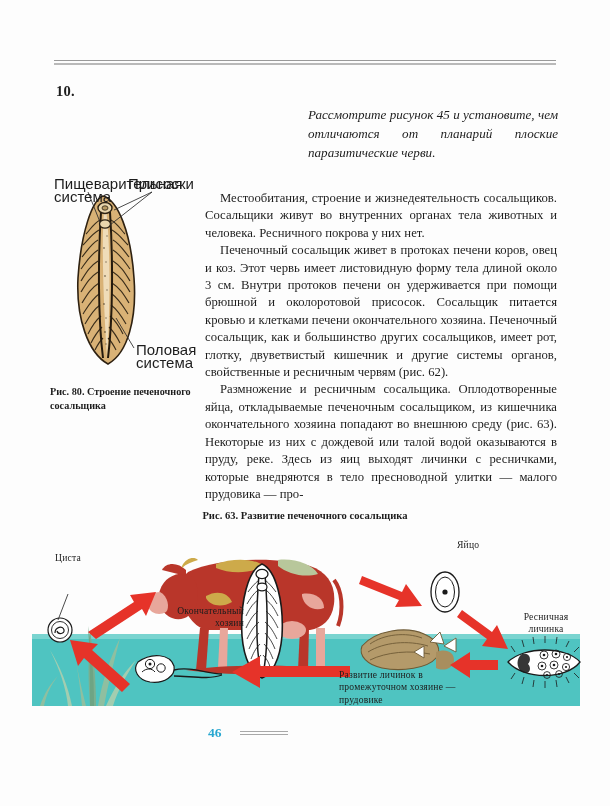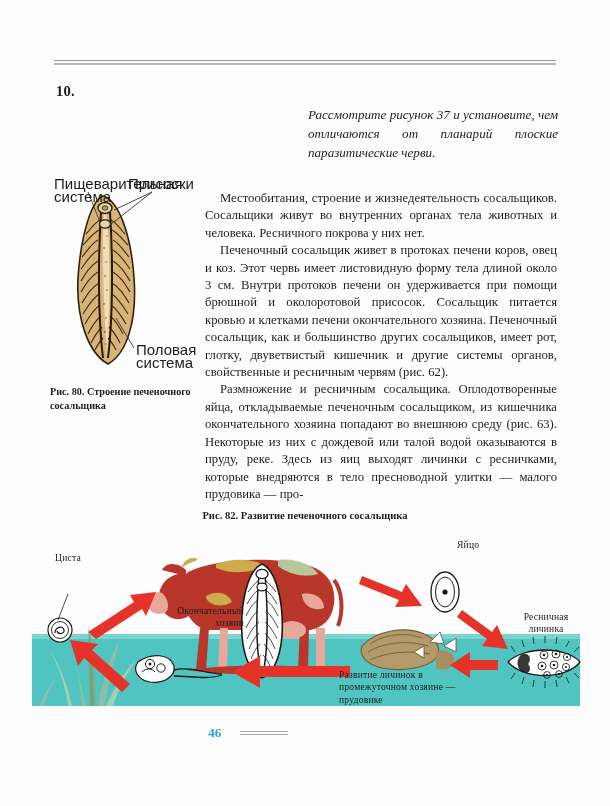--- a/index.html
+++ b/index.html
@@ -168,21 +168,21 @@
 
 <div id="page">
 
   <div class="top-rule">
     <div class="l1"></div>
     <div class="l2"></div>
   </div>
 
   <div class="chapter-no">10.</div>
 
-  <div class="task">Рассмотрите рисунок 37 и установите, чем отличаются от планарий плоские паразитические черви.</div>
+  <div class="task">Рассмотрите рисунок 45 и установите, чем отличаются от планарий плоские паразитические черви.</div>
 
   <div class="fig62">
     <svg width="150" height="215" viewBox="0 0 150 215" xmlns="http://www.w3.org/2000/svg">
       <defs>
         <clipPath id="flukeClip">
           <path d="M55 18 C70 22 83 55 86 100 C89 140 80 175 60 186
                    C40 175 28 140 30 100 C33 55 44 22 55 18 Z"></path>
         </clipPath>
       </defs>
 
@@ -259,21 +259,21 @@
   </div>
 
   <div class="fig62-cap">Рис. 80. Строение печеночного сосальщика</div>
 
   <div class="body-col">
     <p><b>Местообитания, строение и жизнедеятельность сосальщиков.</b><span> Сосальщики живут во внутренних органах тела животных и человека. Ресничного покрова у них нет.</span></p>
     <p><span>Печеночный сосальщик живет в протоках печени коров, овец и коз. Этот червь имеет листовидную форму тела длиной около 3 см. Внутри протоков печени он удерживается при помощи брюшной и околоротовой присосок. Сосальщик питается кровью и клетками печени окончательного хозяина. Печеночный сосальщик, как и большинство других сосальщиков, имеет рот, глотку, двуветвистый кишечник и другие системы органов, свойственные и ресничным червям (рис. 62).</span></p>
     <p><b>Размножение и ресничным сосальщика.</b><span> Оплодотворенные яйца, откладываемые печеночным сосальщиком, из кишечника окончательного хозяина попадают во внешнюю среду (рис. 63). Некоторые из них с дождевой или талой водой оказываются в пруду, реке. Здесь из яиц выходят личинки с ресничками, которые внедряются в тело пресноводной улитки — малого прудовика — про-</span></p>
   </div>
 
-  <div class="fig63-cap">Рис. 82. Развитие печеночного сосальщика</div>
+  <div class="fig63-cap">Рис. 63. Развитие печеночного сосальщика</div>
 
   <div class="fig63">
     <svg width="590" height="172" viewBox="0 0 590 172" xmlns="http://www.w3.org/2000/svg">
 
       <rect x="22" y="100" width="548" height="72" fill="#4fc4c1"></rect>
       <rect x="22" y="100" width="548" height="5" fill="#7ad4d0"></rect>
 
       <g>
         <path d="M72 172 C70 150 66 125 62 104 C66 128 70 150 76 172 Z" fill="#8fbfa0"></path>
         <path d="M80 172 C78 146 78 120 80 96 C84 122 86 148 86 172 Z" fill="#7bb090"></path>

